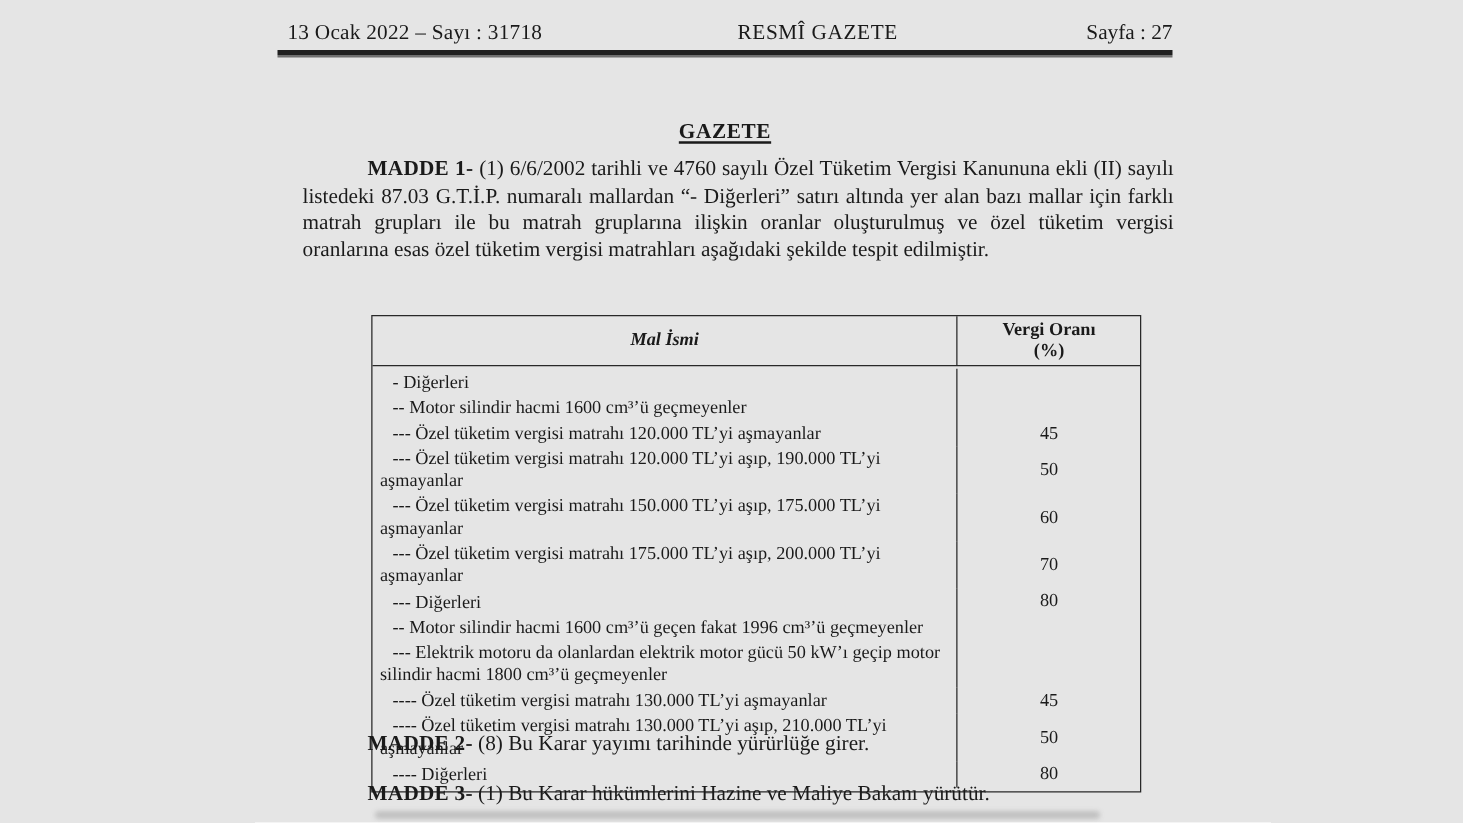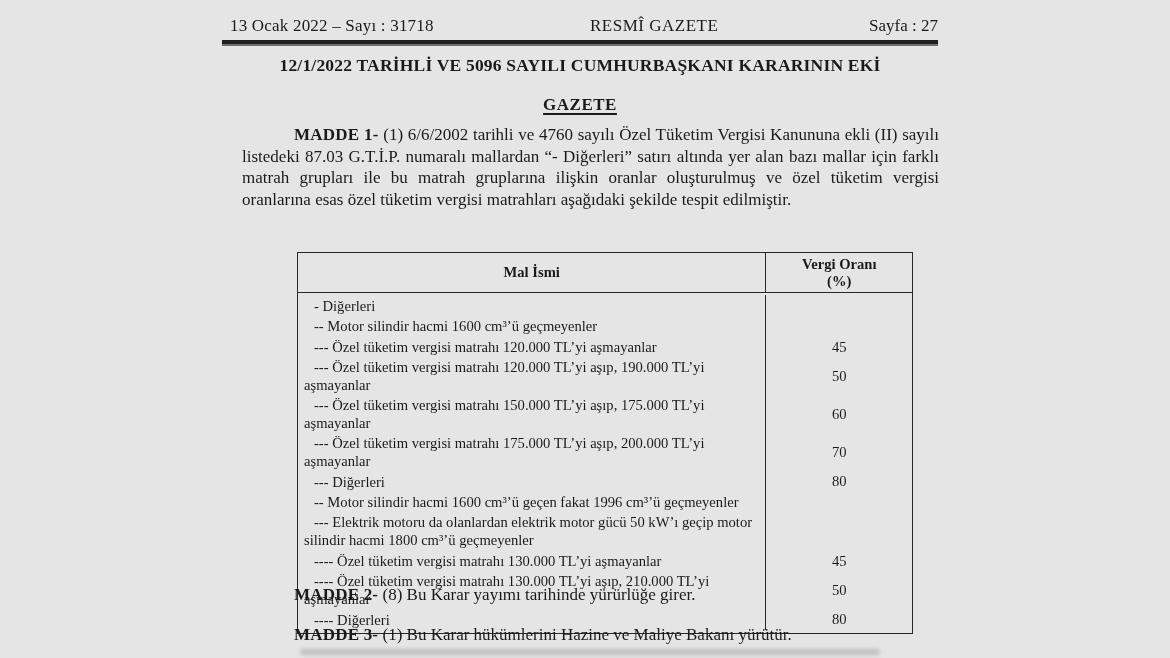--- a/index.html
+++ b/index.html
@@ -55,21 +55,21 @@
   
   .gtable {
     position: absolute; top: 252px; left: 297px; width: 616px;
     border: 1.6px solid #2a2a2a;
     font-size: 14.6px;
   }
   .gtable-header { display: flex; border-bottom: 1.6px solid #2a2a2a; }
   .gth-name {
     width: 470px; border-right: 1.3px solid #2a2a2a;
     display: flex; align-items: center; justify-content: center;
-    font-weight: bold; min-height: 39px;
+    font-weight: bold; min-height: 39px; font-style: italic;
   }
   .gth-rate {
     width: 146px; display: flex; flex-direction: column;
     align-items: center; justify-content: center;
     font-weight: bold; line-height: 17px; min-height: 39px;
   }
   .gtable-body { padding-top: 2px; padding-bottom: 3px; }
   .t-row { display: flex; align-items: center; min-height: 20.7px; }
   .t-label {
     width: 470px; align-self: stretch; border-right: 1.3px solid #2a2a2a;
@@ -89,21 +89,20 @@
 <body>
 
 <div class="page">
   <div class="scan">
 
     <div class="head-left">13 Ocak 2022 – Sayı : 31718</div>
     <div class="head-center">RESMÎ GAZETE</div>
     <div class="head-right">Sayfa : 27</div>
     <div class="head-rule"></div>
 
-    <div class="doc-title">12/1/2022 TARİHLİ VE 5096 SAYILI CUMHURBAŞKANI KARARININ EKİ</div>
     <div class="doc-subtitle">
       <span>GAZETE</span>
     </div>
 
     <div class="article article-1"><b>MADDE 1-</b><span> (1) 6/6/2002 tarihli ve 4760 sayılı Özel Tüketim Vergisi Kanununa ekli (II) sayılı listedeki 87.03 G.T.İ.P. numaralı mallardan “- Diğerleri” satırı altında yer alan bazı mallar için farklı matrah grupları ile bu matrah gruplarına ilişkin oranlar oluşturulmuş ve özel tüketim vergisi oranlarına esas özel tüketim vergisi matrahları aşağıdaki şekilde tespit edilmiştir.</span></div>
 
     <div class="gtable">
       <div class="gtable-header">
         <div class="gth-name">Mal İsmi</div>
         <div class="gth-rate">

